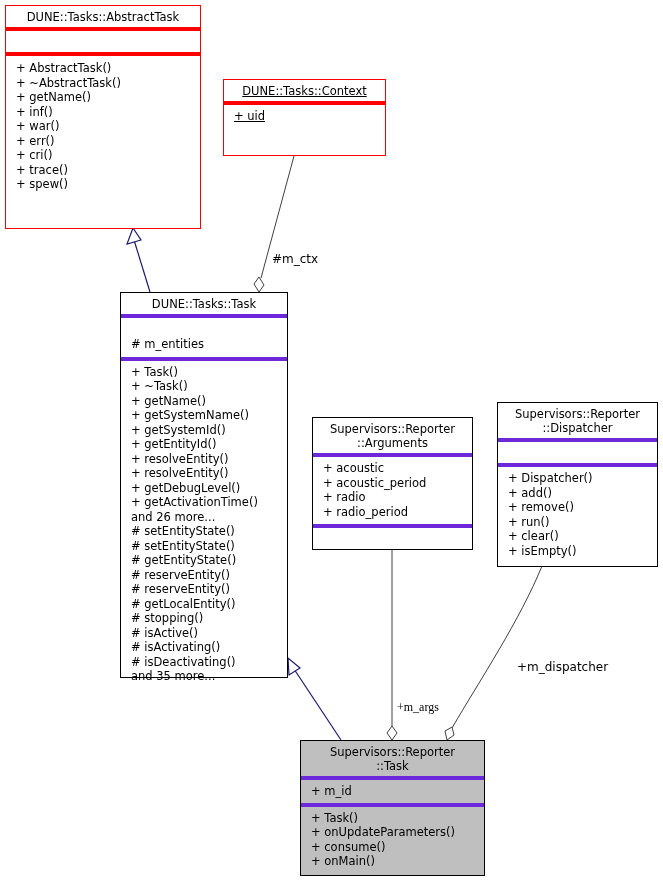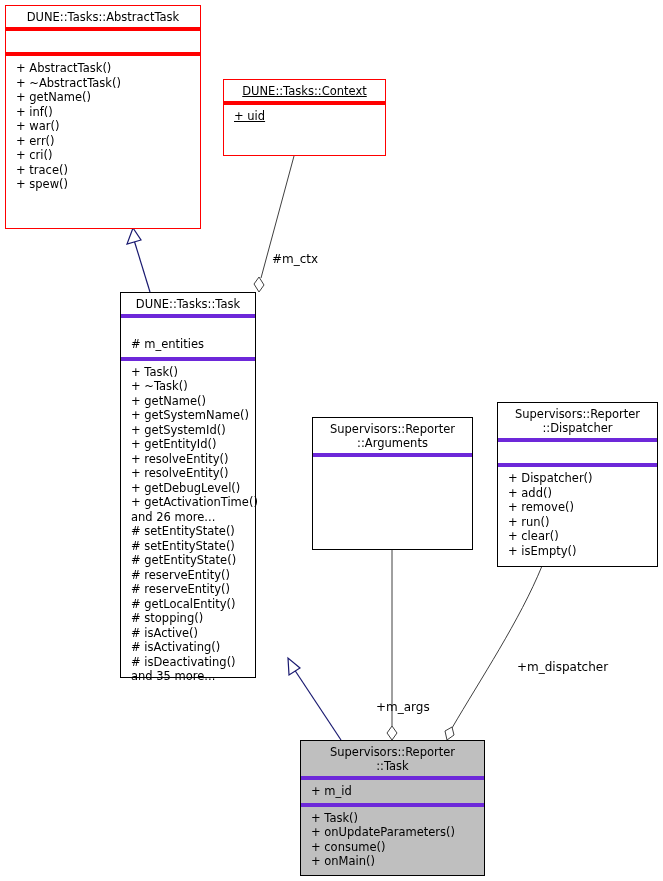--- a/index.html
+++ b/index.html
@@ -58,21 +58,21 @@
 
 <div class="cls red" style="left:223px; top:79px; width:163px; height:77px;text-decoration:underline;">
   <div class="sec title">
     <span>DUNE::Tasks::Context</span>
   </div>
   <div class="sec" style="padding-top:4px;padding-bottom:20px;" id="a-context">
       <span class="row">+ uid</span>
     </div>
 </div>
 
-<div class="cls" style="left:120px; top:292px; width:136px; height:386px;">
+<div class="cls" style="left:120px; top:292px; width:168px; height:386px;">
   <div class="sec title">
     <span>DUNE::Tasks::Task</span>
   </div>
   <div class="sec" style="padding-top:19px;padding-bottom:5px;" id="a-task">
       <span class="row"># m_entities</span>
     </div>
   <div class="sec" style="padding-top:4px;" id="m-task">
       <span class="row">+ Task()</span>
       <span class="row">+ ~Task()</span>
       <span class="row">+ getName()</span>
@@ -96,20 +96,26 @@
       <span class="row"># isDeactivating()</span>
       <span class="row">and 35 more...</span>
     </div>
 </div>
 
 <div class="cls" style="left:312px; top:417px; width:161px; height:133px;">
   <div class="sec title">
     <span>Supervisors::Reporter</span>
     <span>::Arguments</span>
   </div>
+  <div class="sec" style="padding-top:4px;padding-bottom:5px;" id="a-arguments">
+      <span class="row">+ acoustic</span>
+      <span class="row">+ acoustic_period</span>
+      <span class="row">+ radio</span>
+      <span class="row">+ radio_period</span>
+    </div>
   <div class="sec" style="height:26px;"></div>
 </div>
 
 <div class="cls" style="left:497px; top:402px; width:161px; height:165px;">
   <div class="sec title">
     <span>Supervisors::Reporter</span>
     <span>::Dispatcher</span>
   </div>
   <div class="sec" style="height:25px;"></div>
   <div class="sec" style="padding-top:4px;" id="m-dispatcher">
@@ -132,14 +138,14 @@
     </div>
   <div class="sec" style="padding-top:4px;" id="m-reporter">
       <span class="row">+ Task()</span>
       <span class="row">+ onUpdateParameters()</span>
       <span class="row">+ consume()</span>
       <span class="row">+ onMain()</span>
     </div>
 </div>
 
 <span class="elabel" style="left:272px; top:252px;">#m_ctx</span>
-<span class="elabel" style="left:376px; top:700px;">+m_args</span>
+<span class="elabel" style="left:397px; top:700px;font-family:Liberation Serif, serif;">+m_args</span>
 <span class="elabel" style="left:473px; top:660px;margin-left:44px;">+m_dispatcher</span>
 
 </body></html>

